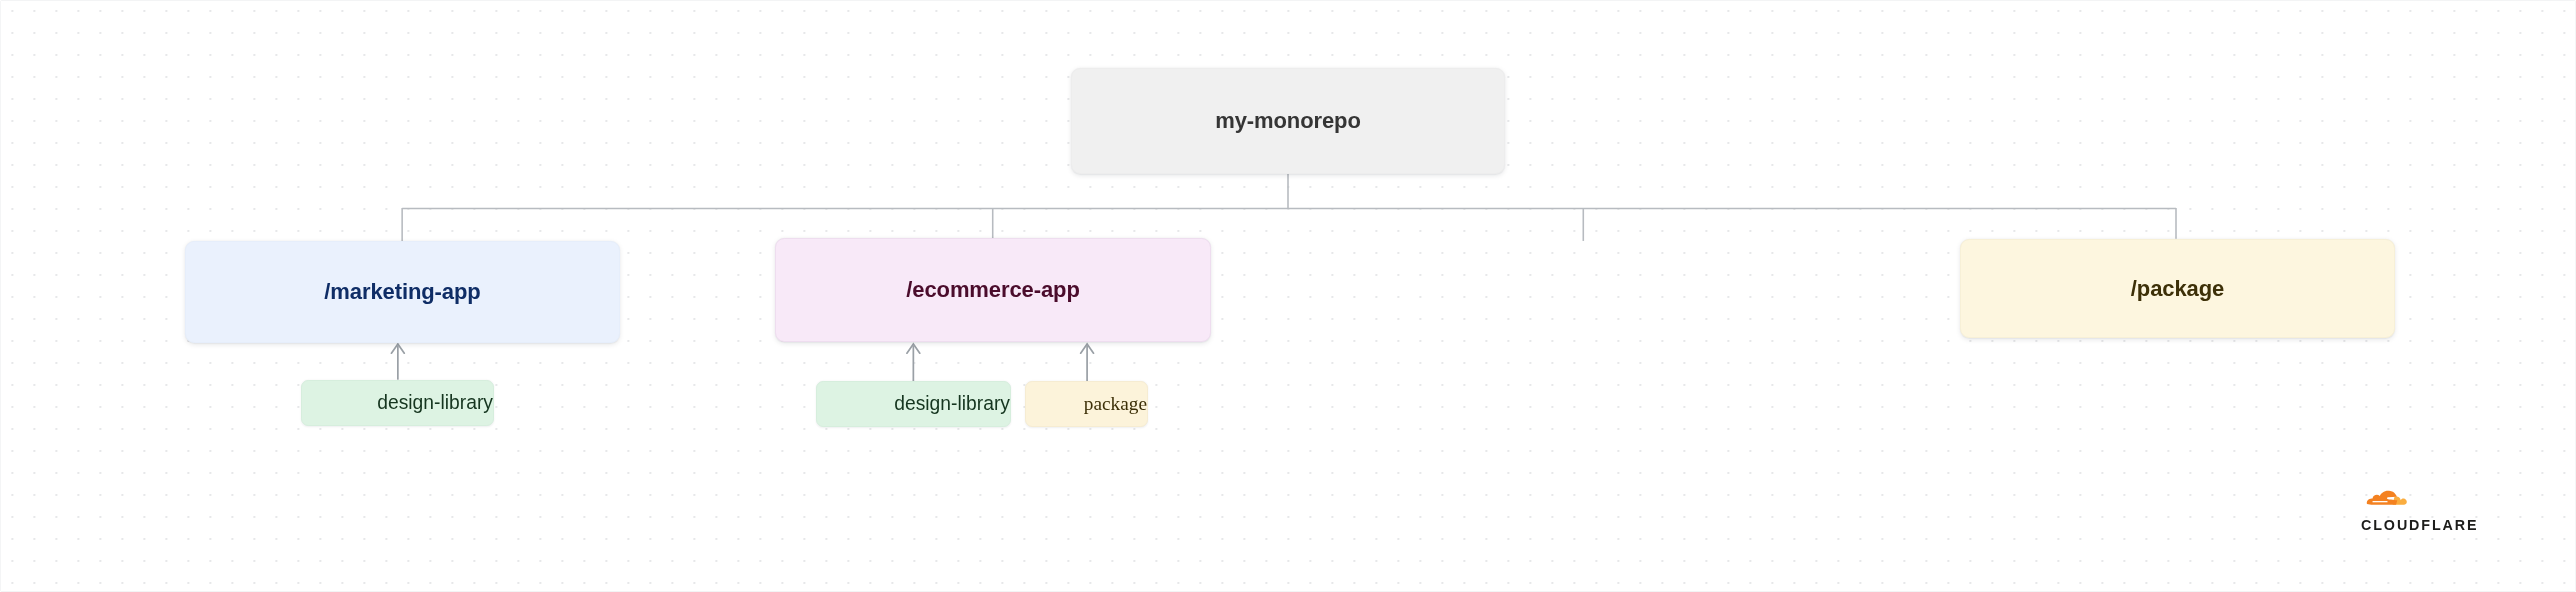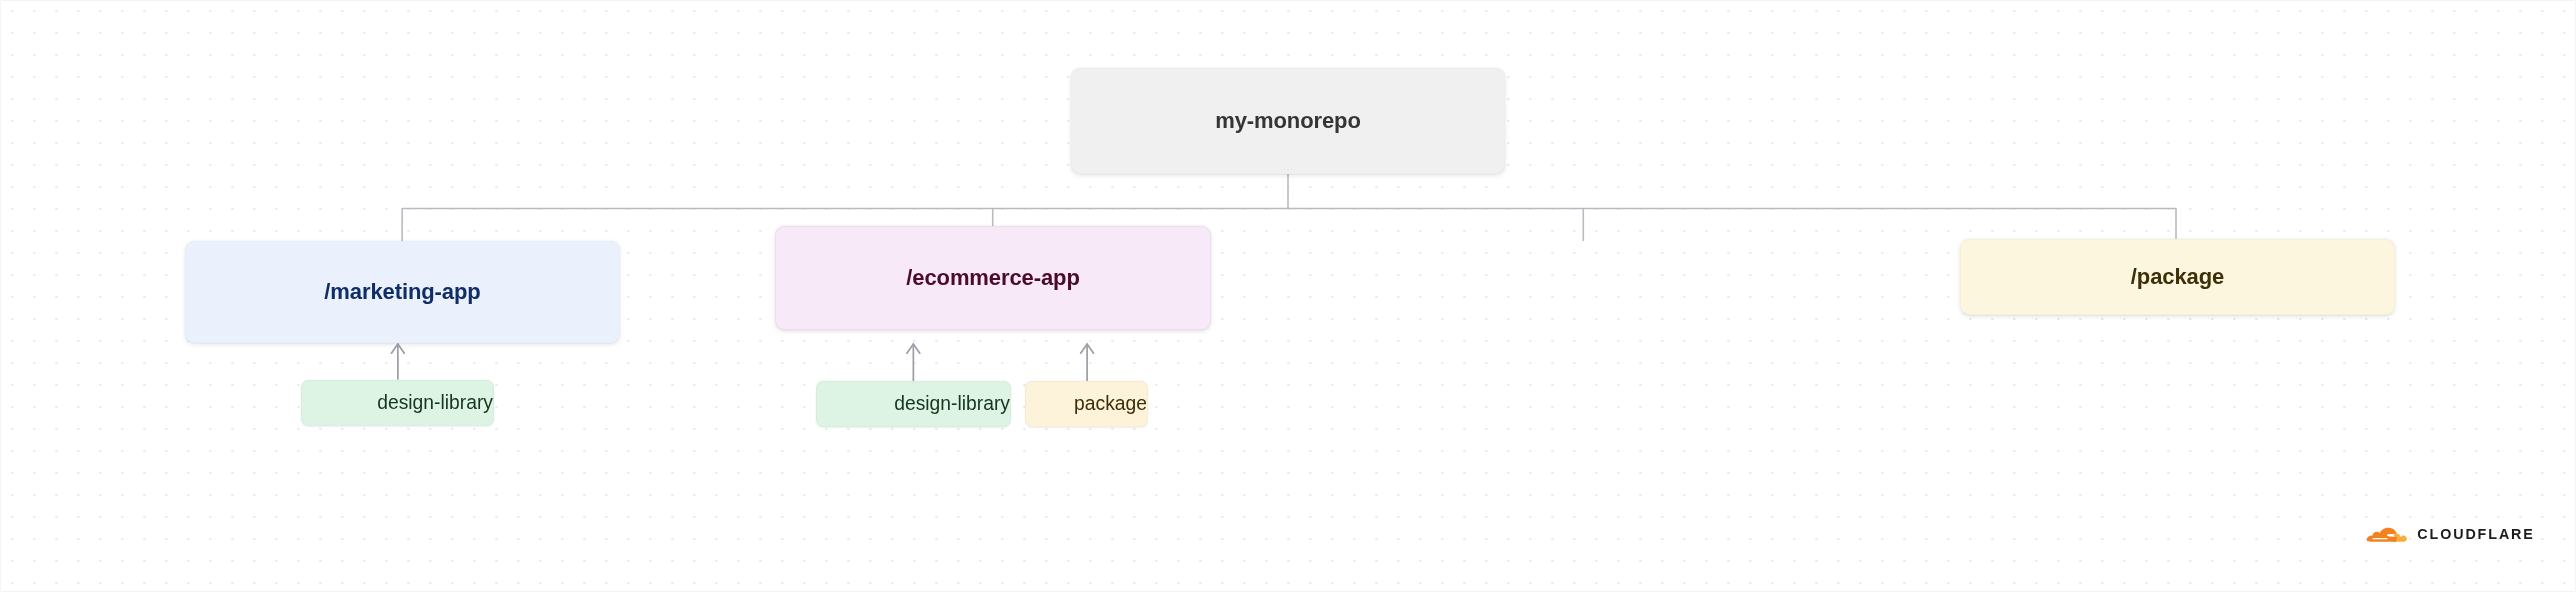--- a/index.html
+++ b/index.html
@@ -59,37 +59,37 @@
   
   #node-marketing {
     left: 185px;  top: 241px;  width: 435px;  height: 102px;
     background: #eaf1fd;
     border: 0.7px solid #e6eefb;
   }
   #node-marketing .node-label { font-size: 22px; color: #0f2d66; }
 
   
   #node-ecommerce {
-    left: 775px;  top: 226px;  width: 436px;  height: 104px;
+    left: 775px;  top: 238px;  width: 436px;  height: 104px;
     background: #f8e9f8;
     border: 1.1px solid #eeddef;
   }
   #node-ecommerce .node-label { font-size: 22px; color: #4b0c2c; }
 
   
   #node-design {
     left: 1366px;  top: 241px;  width: 435px;  height: 102px;
     background: #e3f5e8;
     border: 0.7px solid #dff2e4;
   }
   #node-design .node-label { font-size: 22px; color: #10351c; }
 
   
   #node-package {
-    left: 1960px;  top: 239px;  width: 435px;  height: 76px;
+    left: 1960px;  top: 239px;  width: 435px;  height: 99px;
     background: #fdf6df;
     border: 1.1px solid #f7f0d7;
   }
   #node-package .node-label { font-size: 22px; color: #3d3008; }
 
   
   .chip {
     position: absolute;
     box-sizing: border-box;
     display: flex;
@@ -98,30 +98,30 @@
     border-radius: 7.2px;
     white-space: nowrap;
     font-size: 19.3px;
     box-shadow: 0 0.7px 2.1px rgba(17,24,39,0.07);
   }
   .chip.green { background: #ddf3e3; color: #15351f; border: 0.7px solid #d6eedd; }
   .chip.amber { background: #fcf3da; color: #3c2f07; border: 0.7px solid #f6ecd2; }
 
   #chip-marketing-design { left: 301px;  top: 380px;  width: 193px;  height: 46px; }
   #chip-ecom-design      { left: 816px; top: 381px;  width: 195px;  height: 46px; }
-  #chip-ecom-package     { left: 1025px; top: 381px;  width: 123px;  height: 46px; }
+  #chip-ecom-package     { left: 1025px; top: 381px;  width: 123px;  height: 46px; font-family: Liberation Serif, serif; }
 
   
   #cf-logo {
     position: absolute;
     left: 2361px;
-    top: 523px;
+    top: 486px;
     display: flex;
-    align-items: center;
     gap: 9.3px;
+    flex-direction: column;
   }
   #cf-logo .cf-word {
     font-size: 14.3px;
     font-weight: bold;
     letter-spacing: 1.9px;
     color: #1d1d1b;
   }
 </style>
 </head>
 <body>

